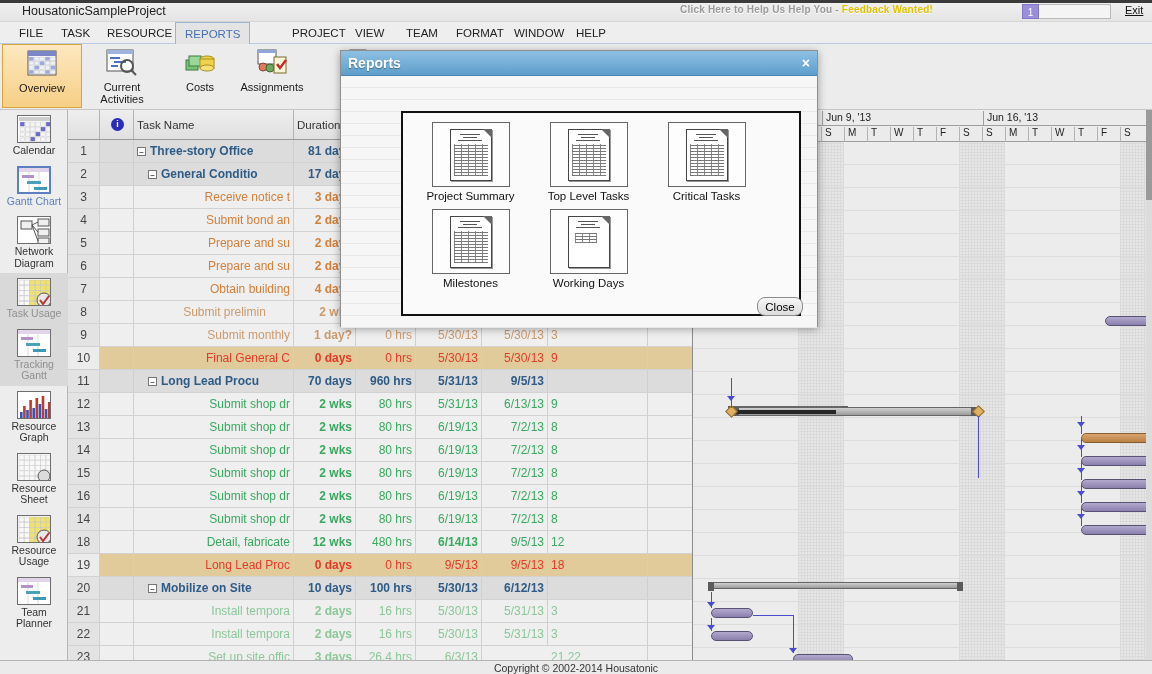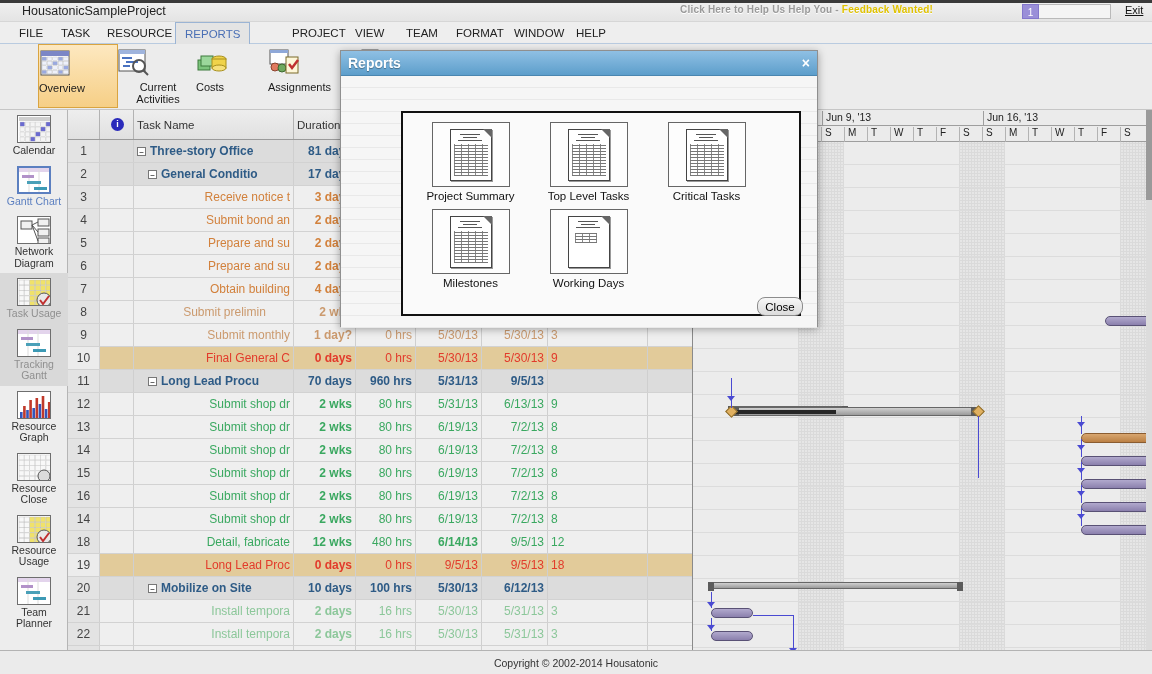--- a/index.html
+++ b/index.html
@@ -65,22 +65,22 @@
     border-top: 1px solid #9bb4d4;
   }
 
   
   .ribbon {
     position: absolute; left: 0; top: 44px; width: 1152px; height: 66px;
     background: #ececec; border-bottom: 1px solid #c6c6c6;
   }
   .ribbon-btn {
     position: absolute; top: 0; width: 80px; height: 64px;
-    display: flex; flex-direction: column; align-items: flex-start;
-    padding-top: 4px; cursor: default; margin-left: 36px;
+    display: flex; flex-direction: column; align-items: center;
+    padding-top: 4px; cursor: default;
   }
   .ribbon-btn.sel {
     background: linear-gradient(#fde8c0, #f6cf86);
     border: 1px solid #d9a440;
   }
   .ribbon-btn .lbl {
     font-size: 11px; color: #1a1a1a; text-align: center; line-height: 12px;
     margin-top: 3px;
   }
   .ricon { width: 32px; height: 30px; position: relative; }
@@ -274,21 +274,21 @@
   .dlg-close-btn {
     position: absolute; right: 14px; bottom: 12px;
     width: 46px; height: 19px; font-size: 11.5px;
     background: linear-gradient(#f7f7f7,#dcdcdc);
     border: 1px solid #8c8c8c; border-radius: 8px; cursor: pointer;
     display:flex; align-items:center; justify-content:center;
   }
 
   
   .statusbar {
-    position: absolute; left: 0; bottom: 0; width: 1152px; height: 24px;
+    position: absolute; left: 0; bottom: 0; width: 1152px; height: 14px;
     background: #ebebeb; border-top: 1px solid #b3b3b3;
     font-size: 10.5px; color: #333;
     display: flex; align-items: center; justify-content: center;
   }
   .scroll-v {
     position: absolute; right: 0; top: 110px; width: 6px; height: 550px;
     background: #dcdcdc;
   }
   .scroll-v .thumb { position:absolute; left:0; top:0; width:6px; height:90px; background:#9a9a9a; }
 </style>
@@ -545,21 +545,21 @@
             <rect x="22.6" y="16.9" width="5" height="4.9" fill="#f8f8f8" stroke="#c4c4c4" stroke-width=".4"></rect>
             <rect x="28" y="16.9" width="5" height="4.9" fill="#f8f8f8" stroke="#c4c4c4" stroke-width=".4"></rect>
             <rect x="1" y="22.2" width="5" height="4.9" fill="#f8f8f8" stroke="#c4c4c4" stroke-width=".4"></rect>
             <rect x="6.4" y="22.2" width="5" height="4.9" fill="#f8f8f8" stroke="#c4c4c4" stroke-width=".4"></rect>
             <rect x="11.8" y="22.2" width="5" height="4.9" fill="#f8f8f8" stroke="#c4c4c4" stroke-width=".4"></rect>
             <rect x="17.200000000000003" y="22.2" width="5" height="4.9" fill="#f8f8f8" stroke="#c4c4c4" stroke-width=".4"></rect>
             <rect x="22.6" y="22.2" width="5" height="4.9" fill="#f8f8f8" stroke="#c4c4c4" stroke-width=".4"></rect>
             <rect x="28" y="22.2" width="5" height="4.9" fill="#f8f8f8" stroke="#c4c4c4" stroke-width=".4"></rect>
             <circle cx="26" cy="22" r="6" fill="#dcdcdc" stroke="#555"></circle>
           </svg></div>
-        <div class="vlbl">Resource Close</div>
+        <div class="vlbl">Resource Sheet</div>
       </div>
       <div class="view-item">
         <div class="vicon"><svg width="34" height="28">
             <rect width="34" height="28" fill="#fff"></rect>
             <rect x="1" y="1" width="5" height="4.9" fill="#f8f8f8" stroke="#bbb" stroke-width=".4"></rect>
             <rect x="6.4" y="1" width="5" height="4.9" fill="#f8f8f8" stroke="#bbb" stroke-width=".4"></rect>
             <rect x="11.8" y="1" width="5" height="4.9" fill="#f0e26a" stroke="#bbb" stroke-width=".4"></rect>
             <rect x="17.200000000000003" y="1" width="5" height="4.9" fill="#f0e26a" stroke="#bbb" stroke-width=".4"></rect>
             <rect x="22.6" y="1" width="5" height="4.9" fill="#f0e26a" stroke="#bbb" stroke-width=".4"></rect>
             <rect x="28" y="1" width="5" height="4.9" fill="#f0e26a" stroke="#bbb" stroke-width=".4"></rect>

